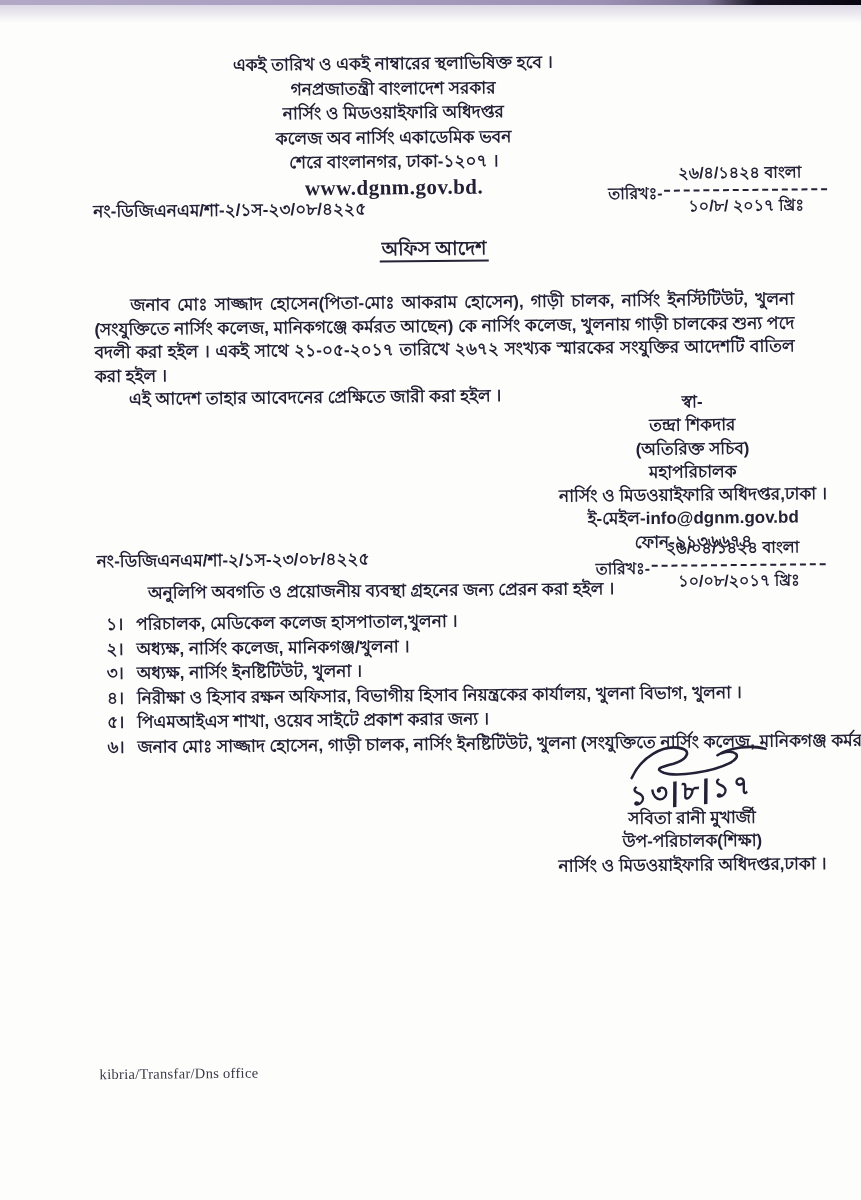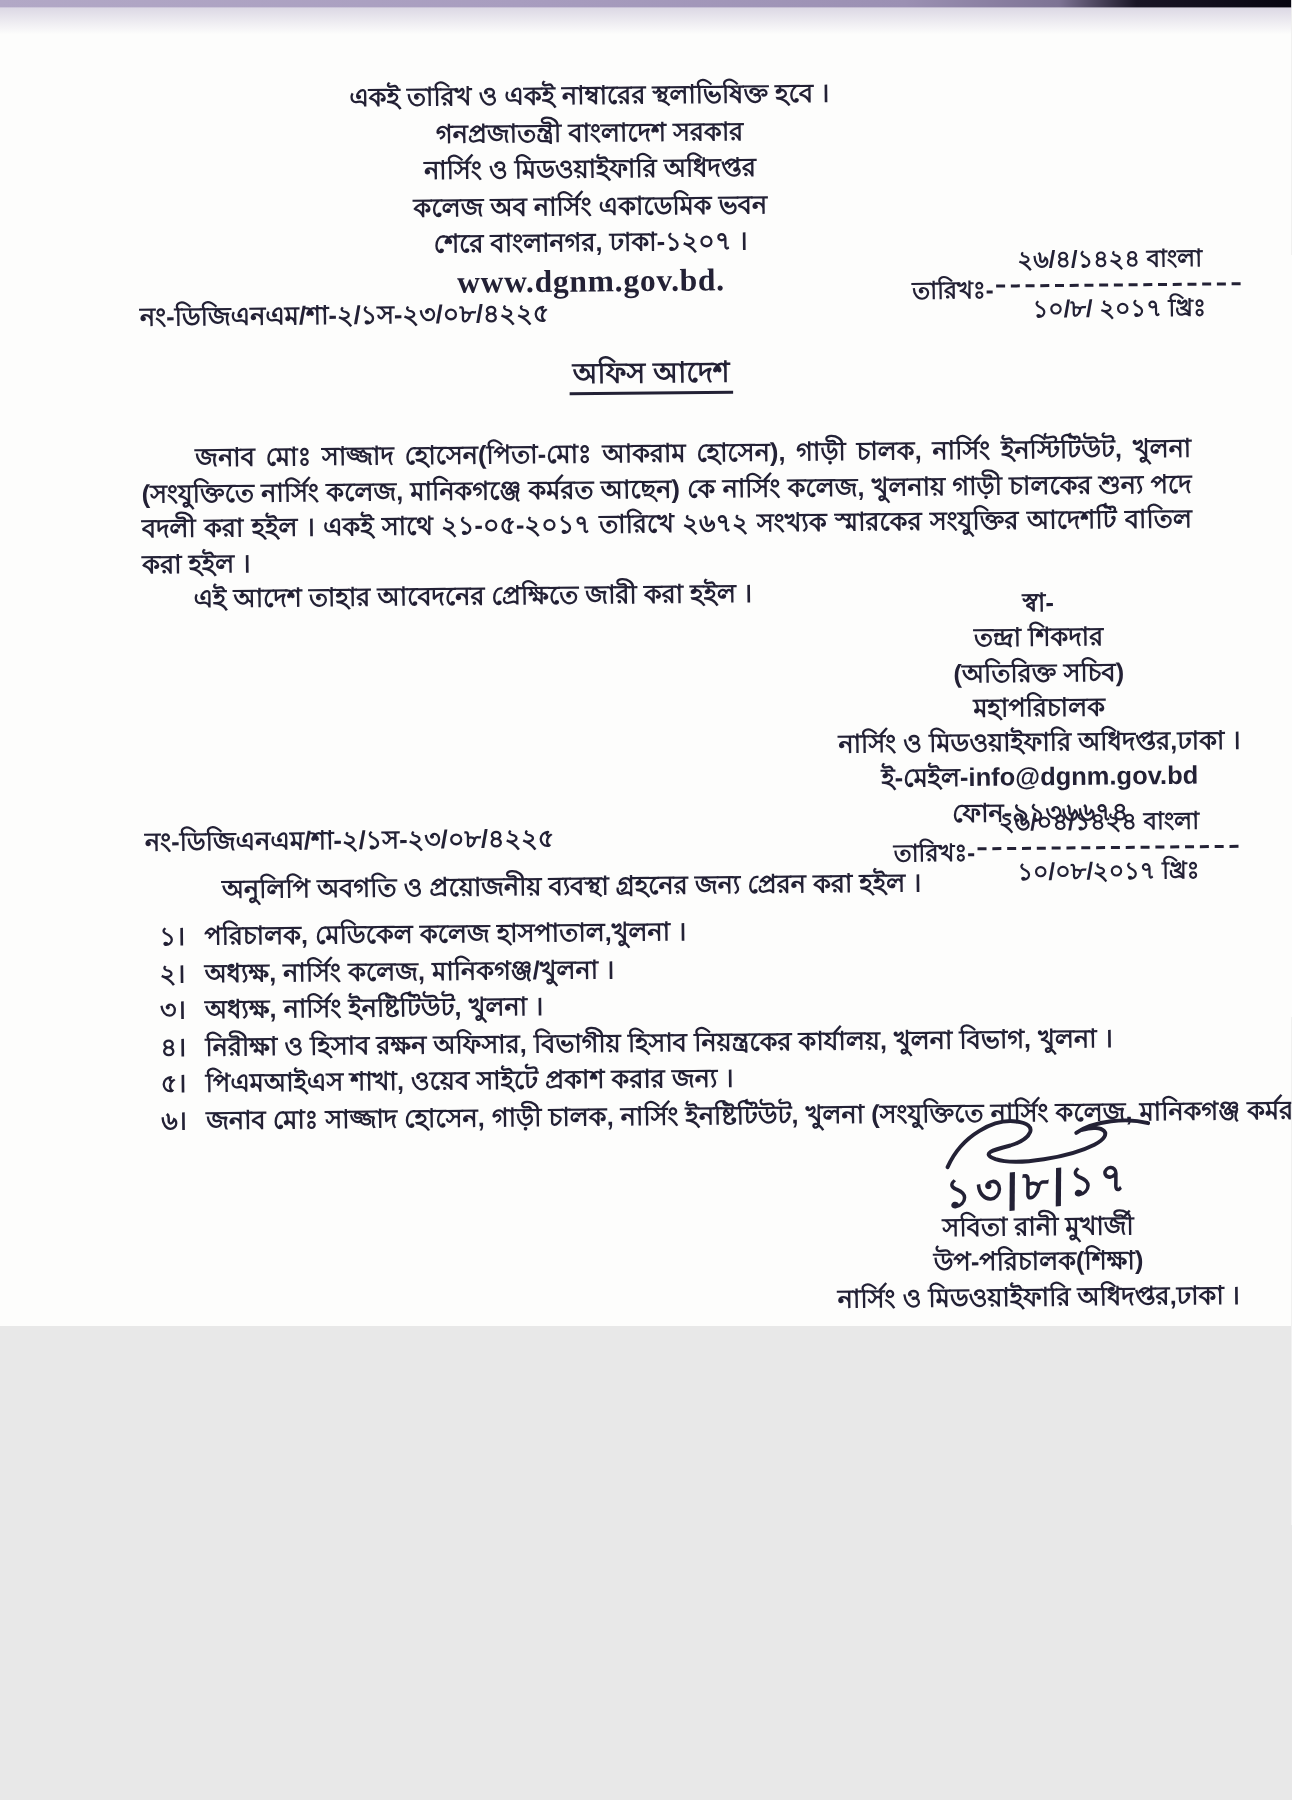--- a/index.html
+++ b/index.html
@@ -1,18 +1,18 @@
 <!DOCTYPE html>
 <html><head>
 <meta charset="utf-8">
 <style>
   html,body{margin:0;padding:0;background:#e8e8e8;}
   .page{
     position:relative;
-    width:861px;height:884px;
+    width:861px;height:1200px;
     margin:0 auto;
     background:#fdfdfc;
     overflow:hidden;
     font-family:"Liberation Sans", sans-serif;
     color:#232135;
   }
   
   .scan-edge-top{
     position:absolute;top:0;left:0;right:0;height:5px;
     background:linear-gradient(to right,#b2a8c6 0%,#a89dbf 40%,#9b90b3 70%,#7d7394 82%,#1a1626 88%,#070510 100%);

